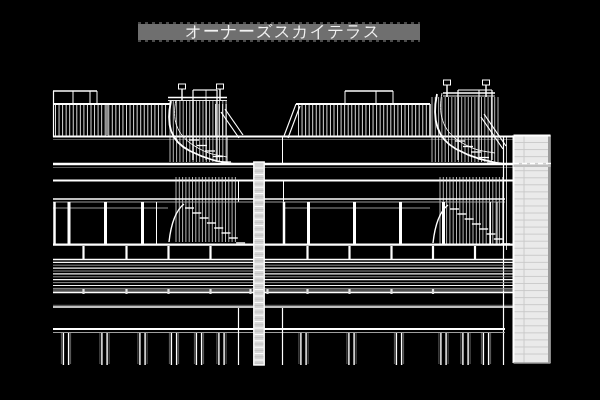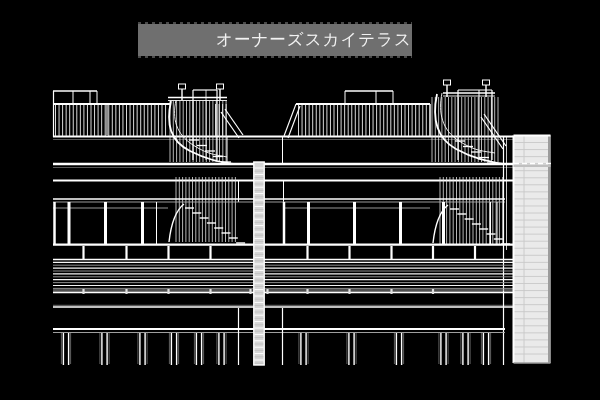--- a/index.html
+++ b/index.html
@@ -1,19 +1,19 @@
 <!DOCTYPE html>
 <html><head>
 <meta charset="utf-8">
 <style>
   html,body{margin:0;padding:0;background:#000;}
   #root{position:relative;width:600px;height:400px;background:var(--bg,#000);overflow:hidden;
         font-family:"Liberation Serif","DejaVu Serif",serif;}
-  #title-bar{position:absolute;left:138px;top:24px;width:274px;height:32px;
-        background:var(--bar,#6f6f6f);display:flex;align-items:center;justify-content:flex-end;}
+  #title-bar{position:absolute;left:138px;top:24px;width:274px;height:16px;
+        background:var(--bar,#6f6f6f);display:flex;align-items:center;justify-content:center;padding-left:8px;}
   #title-bar::before,#title-bar::after{content:"";position:absolute;left:0;right:0;height:2px;
         background:repeating-linear-gradient(90deg,#4a4a4a 0 3px,transparent 3px 7px);}
   #title-bar::before{top:-2px;}
   #title-bar::after{bottom:-2px;}
   #title-text{color:var(--titlecol,#f2f2f2);font-size:16.5px;letter-spacing:1px;white-space:nowrap;}
   svg{position:absolute;left:0;top:0;}
 </style>
 </head>
 <body>
 

